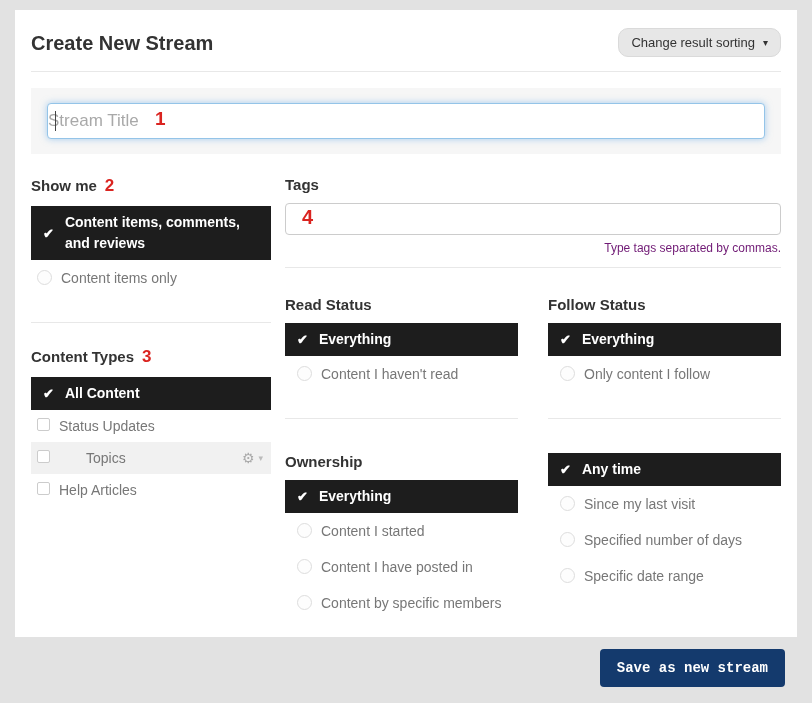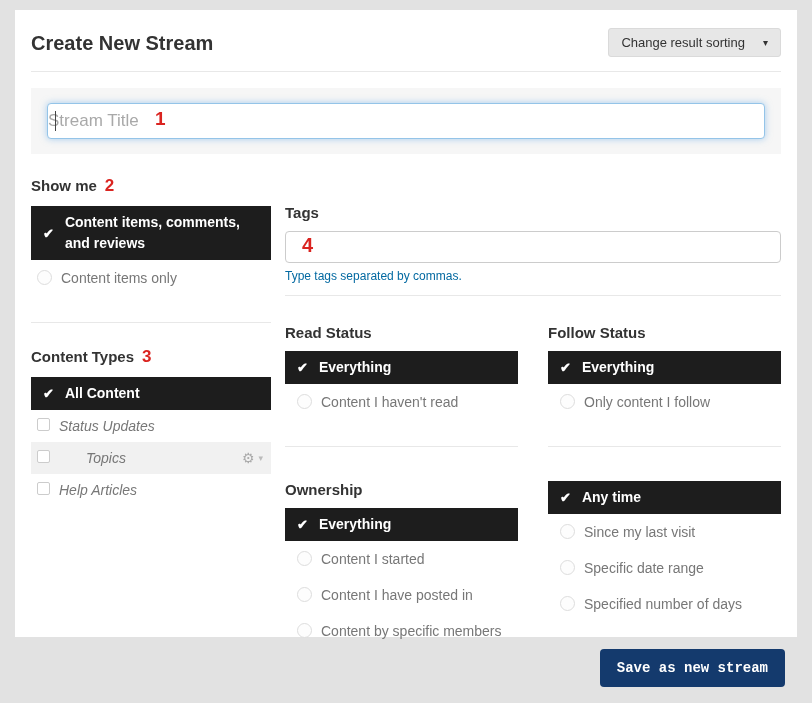--- a/index.html
+++ b/index.html
@@ -13,23 +13,23 @@
   }
   .card {
     position:absolute; left:15px; top:10px;
     width:782px; height:627px;
     background:#ffffff;
     padding:18px 16px 0;
   }
   .page-header { display:flex; justify-content:space-between; align-items:flex-start; }
   .page-title { font-size:20px; font-weight:700; color:#333; margin:4px 0 0; }
   .sort-btn {
-    background:#e7e7e7; border:1px solid #dadada; border-radius:3px;
+    background:#e7e7e7; border:1px solid #dadada; border-radius:10px;
     padding:6px 12px; font-size:13px; color:#333; cursor:pointer;
-    display:inline-flex; align-items:center; gap:18px;
+    display:inline-flex; align-items:center; gap:8px;
     font-family:"Liberation Sans", sans-serif;
   }
   .sort-caret { font-size:10px; color:#333; }
   .title-divider { border:none; border-top:1px solid #e8e8e8; margin:14px 0 0; }
 
   .title-strip { background:#f6f6f6; margin-top:16px; padding:15px 16px; position:relative; }
   .stream-input {
     width:100%; height:36px; font-size:17px; padding:6px 0;
     border:1px solid #94c4e8; border-radius:4px; outline:none;
     box-shadow:0 0 7px rgba(98,168,229,.55);
@@ -37,21 +37,21 @@
   }
   .stream-input::placeholder { color:#a9a9a9; }
   .text-caret { position:absolute; left:24px; top:23px; width:1px; height:20px; background:#444; }
   .ann { color:#da2420; font-weight:bold; }
   .ann-1 { position:absolute; left:124px; top:20px; font-size:19px; }
   .ann-inline { font-size:17px; margin-left:8px; }
   .ann-4 { position:absolute; left:17px; top:3px; font-size:20px; }
 
   .main { display:flex; gap:14px; margin-top:22px; }
   .left-col { width:240px; flex:none; }
-  .right-col { flex:1;margin-top:28px; }
+  .right-col { flex:1; }
 
   .section-heading { font-size:15px; font-weight:bold; color:#333; margin:0 0 10px; }
 
   .selected-bar {
     background:#1d1d1d; color:#fff;
     display:flex; align-items:center; gap:11px;
     padding:6px 12px; font-size:14px; font-weight:bold; line-height:21px;
     cursor:pointer;
   }
   .check { font-size:13px; flex:none; }
@@ -62,34 +62,34 @@
   }
   .radio {
     width:15px; height:15px; border-radius:50%;
     border:1px solid #ddd; background:#fdfdfd; flex:none;
   }
   .checkbox {
     width:13px; height:13px; border:1px solid #ccc; border-radius:2px;
     background:#fff; flex:none;
   }
   .cb-row { padding:8px 8px 8px 6px; justify-content:flex-start; }
-  .cb-row .label { flex:1;font-style:italic; }
+  .cb-row .label { flex:1; }
   .row-highlight { background:#f1f1f1;gap:36px; }
   .gear-wrap { color:#aaa; font-size:14px; display:inline-flex; align-items:center; gap:4px; cursor:pointer; }
   .gear-caret { font-size:9px; color:#bbb; }
 
   .col-divider { border:none; border-top:1px solid #e8e8e8; margin:26px 0 24px; }
 
   .tags-input-wrap { position:relative; }
   .tags-input {
     width:100%; height:32px; font-size:14px; padding:5px 8px;
     border:1px solid #ccc; border-radius:4px; outline:none; color:#333;
     font-family:"Liberation Sans", sans-serif;
   }
-  .tags-hint { color:#0369a1; font-size:12px; margin-top:6px; }
+  .tags-hint { color:#701a75; font-size:12px; margin-top:6px;text-align:right; }
   .tags-divider { border:none; border-top:1px solid #e8e8e8; margin:12px 0 28px; }
 
   .filter-grid { display:grid; grid-template-columns:1fr 1fr; column-gap:30px; }
   .filter-block { display:flex; flex-direction:column; }
   .filter-block .col-divider { margin:26px 0 0; }
   .filter-row2 { margin-top:34px; }
   .filter-block .option-row { padding-left:12px; }
 
   .save-btn {
     position:absolute; right:27px; top:649px;
@@ -231,25 +231,25 @@
           <div class="selected-bar">
             <span class="check">✔</span>
             <span>Any time</span>
           </div>
           <div class="option-row">
             <span class="radio"></span>
             <span class="label">Since my last visit</span>
           </div>
           <div class="option-row">
             <span class="radio"></span>
+            <span class="label">Specified number of days</span>
+          </div>
+          <div class="option-row">
+            <span class="radio"></span>
             <span class="label">Specific date range</span>
-          </div>
-          <div class="option-row">
-            <span class="radio"></span>
-            <span class="label">Specified number of days</span>
           </div>
         </div>
 
       </div>
     </div>
   </div>
 </div>
 
 <button class="save-btn">Save as new stream</button>
 

